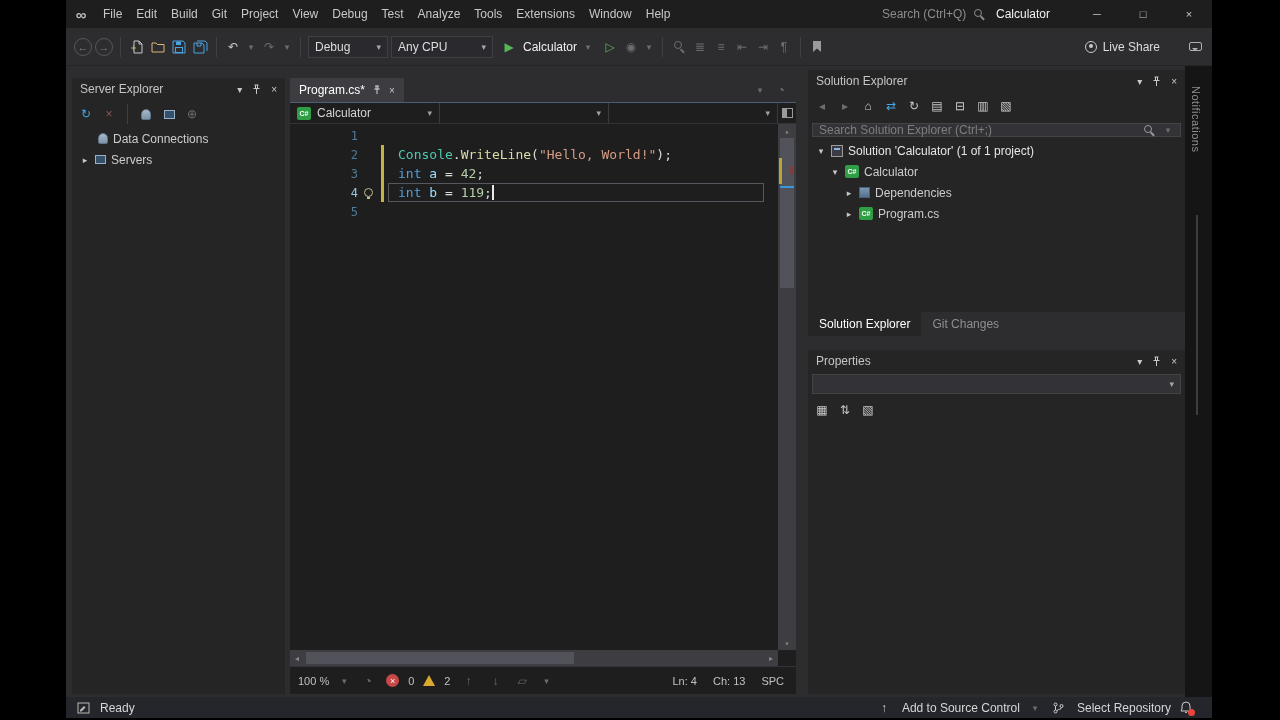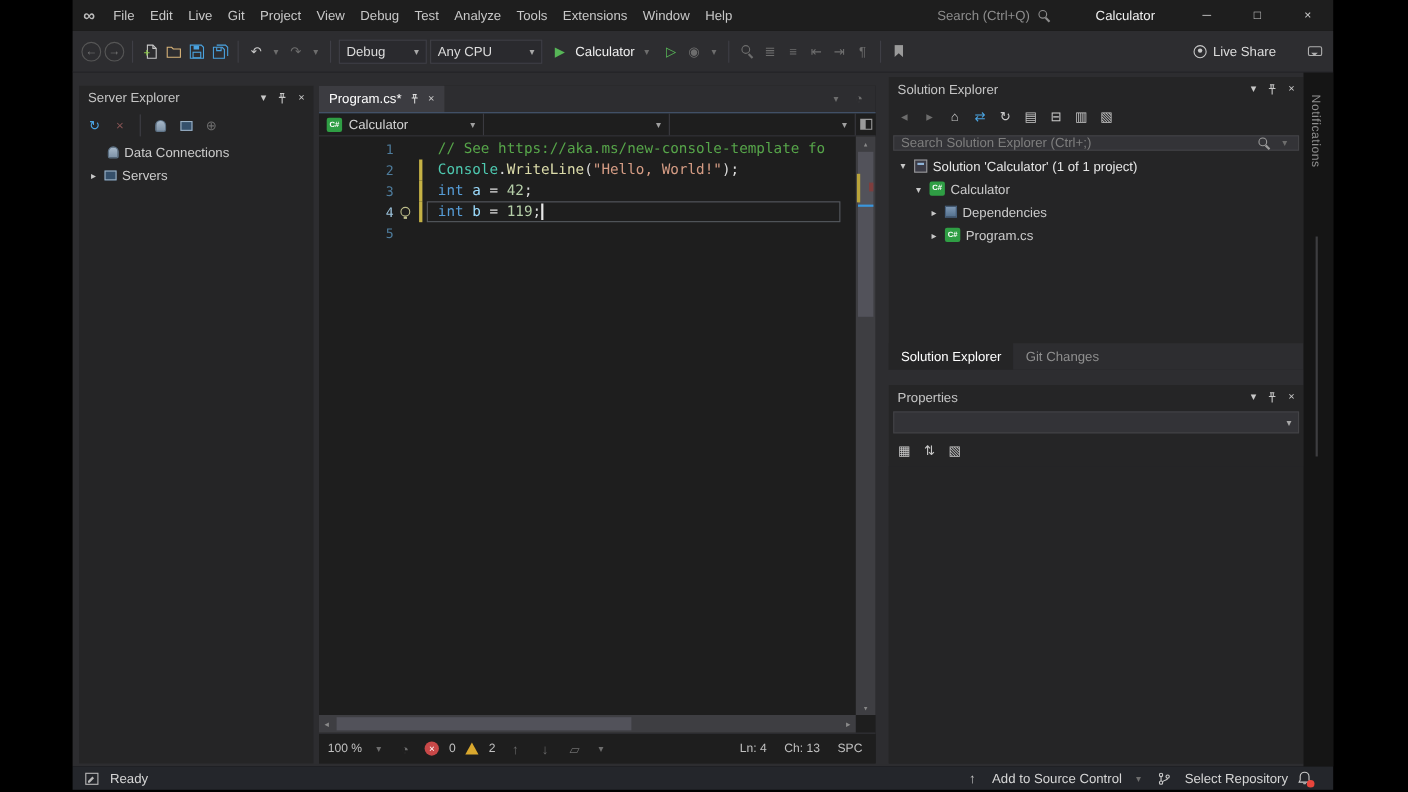--- a/index.html
+++ b/index.html
@@ -6,21 +6,21 @@
   html,body{width:1280px;height:720px;background:#000;overflow:hidden;
     font-family:"Liberation Sans",sans-serif;color:#ccc}
   .abs{position:absolute}
   #app{position:absolute;inset:0}
 
   
   #titlebar{left:66px;top:0;width:1146px;height:28px;background:#1e1e1e;
     display:flex;align-items:center;font-size:12px;color:#c8c8c8}
   #vslogo{width:30px;text-align:center;font-size:15px;font-weight:bold;color:#bdbdbd}
   .menu-item{padding:0 7px;line-height:28px;cursor:default}
-  #tb-search{position:absolute;left:780px;top:4px;height:20px;display:flex;align-items:center;
+  #tb-search{position:absolute;left:810px;top:4px;height:20px;display:flex;align-items:center;
     gap:8px;color:#8d8d8d;padding:0 6px}
   #tb-title{position:absolute;left:930px;top:0;line-height:28px;color:#f0f0f0}
   #win-controls{position:absolute;right:0;top:0;height:28px;display:flex}
   .wc{width:46px;text-align:center;line-height:28px;color:#c8c8c8;font-size:11px}
 
   
   #toolbar{left:66px;top:28px;width:1146px;height:38px;background:#2d2d30;
     display:flex;align-items:center;gap:3px;padding:0 8px;border-bottom:1px solid #252528}
   .icon{display:inline-flex;align-items:center;justify-content:center;
     width:18px;height:18px;font-size:12px;color:#c8c8c8}
@@ -171,21 +171,21 @@
 </style>
 </head>
 <body>
 
 <div id="app">
 
   <div id="titlebar" class="abs">
     <span id="vslogo">∞</span>
     <span class="menu-item">File</span>
     <span class="menu-item">Edit</span>
-    <span class="menu-item">Live</span>
+    <span class="menu-item">Build</span>
     <span class="menu-item">Git</span>
     <span class="menu-item">Project</span>
     <span class="menu-item">View</span>
     <span class="menu-item">Debug</span>
     <span class="menu-item">Test</span>
     <span class="menu-item">Analyze</span>
     <span class="menu-item">Tools</span>
     <span class="menu-item">Extensions</span>
     <span class="menu-item">Window</span>
     <span class="menu-item">Help</span>
@@ -348,21 +348,20 @@
           </span>
       </div>
 
       <div id="editor-body">
         <div id="code-rows">
           <div class="code-row">
             <div class="bp-margin"></div>
             <div class="ln-num">1</div>
             <div class="ln-glyph"></div>
             <div class="ln-change"></div>
-            <div class="ln-code"><span class="tok-comment">// See https://aka.ms/new-console-template fo</span></div>
           </div>
           <div class="code-row">
             <div class="bp-margin"></div>
             <div class="ln-num">2</div>
             <div class="ln-glyph"></div>
             <div class="ln-change">
                 <span class="bar"></span>
               </div>
             <div class="ln-code"><span class="tok-class">Console</span><span class="tok-plain">.</span><span class="tok-method">WriteLine</span><span class="tok-plain">(</span><span class="tok-string">"Hello, World!"</span><span class="tok-plain">);</span></div>
           </div>

